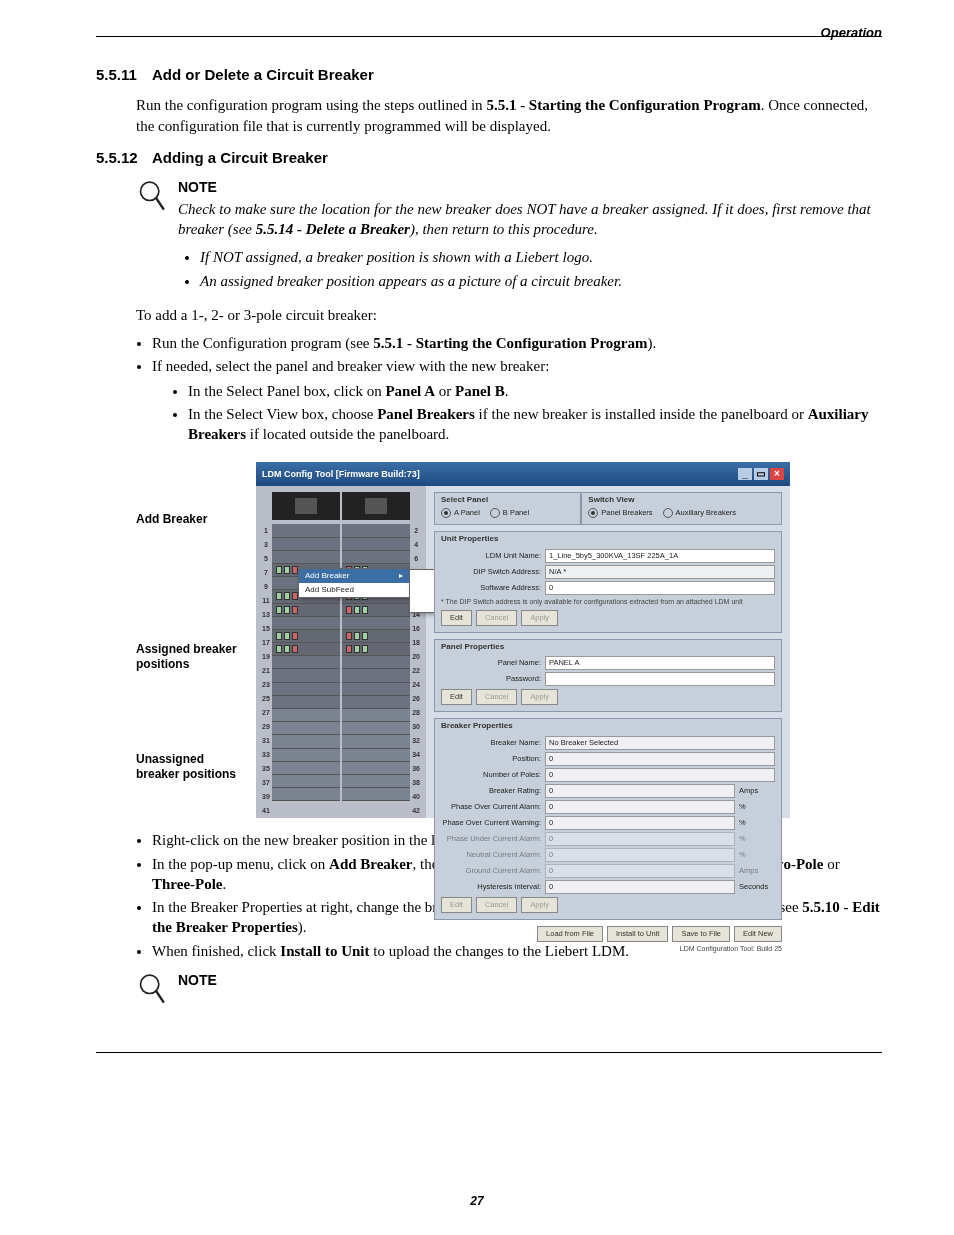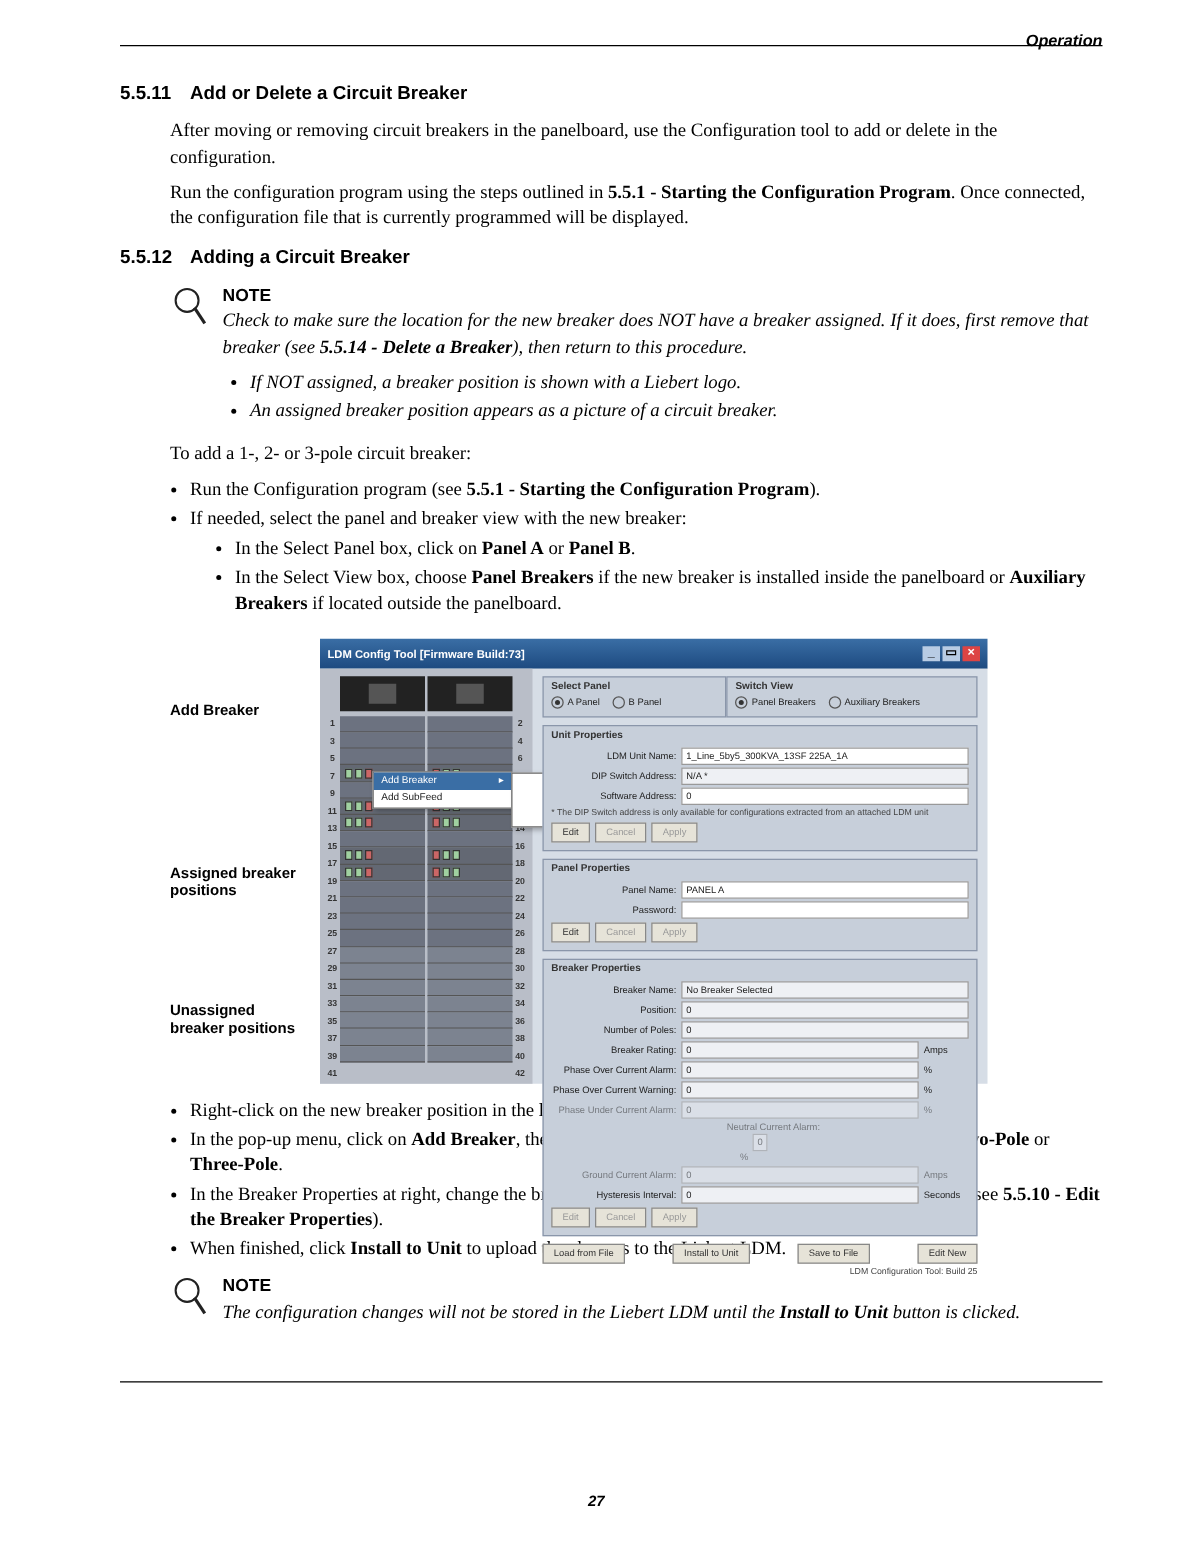--- a/index.html
+++ b/index.html
@@ -187,39 +187,38 @@
   .sbtn {
     background: #e6e3d8;
     border: 1px solid #888;
     padding: 1px 8px;
     font-size: 7.5px;
     color: #333;
     line-height: 12px;
   }
   .sbtn.off { color: #999; }
   .hint { font-size: 7px; color: #444; margin: 2px 0; }
-  .bottom-bar { display: flex; justify-content: space-between; gap: 4px; margin-top: 4px; }
+  .bottom-bar { display: flex; justify-content: flex-end; gap: 4px; margin-top: 4px; }
   .footer-label { text-align: right; font-size: 7px; color: #444; margin-top: 2px; }
   .two-col { display: flex; }
 
   svg.mag { width: 34px; height: 40px; }
 </style>
 </head>
 <body>
 
 <div class="page">
   <div class="top-label">Operation</div>
   <hr class="hr-top">
 
   <div class="sec-head">
     <div class="sec-num">5.5.11</div>
     <div class="sec-title">Add or Delete a Circuit Breaker</div>
   </div>
   <div class="body-indent">
-    <p>After moving or removing circuit breakers in the panelboard, use the Configuration tool to add or delete in the configuration.</p>
     <p>
       <span>Run the configuration program using the steps outlined in </span><span class="bold">5.5.1 - Starting the Configuration Program</span><span>. Once connected, the configuration file that is currently programmed will be displayed.</span>
     </p>
   </div>
 
   <div class="sec-head">
     <div class="sec-num">5.5.12</div>
     <div class="sec-title">Adding a Circuit Breaker</div>
   </div>
 
@@ -522,21 +521,21 @@
               <div class="form-row">
                   <label>Phase Over Current Warning:</label>
                   <div class="val ro">0</div>
                   <span class="unit">%</span>
                 </div>
               <div class="form-row" style="opacity:.5;">
                   <label>Phase Under Current Alarm:</label>
                   <div class="val ro">0</div>
                   <span class="unit">%</span>
                 </div>
-              <div class="form-row" style="opacity:.5;flex-direction:column;">
+              <div class="form-row" style="opacity:.5;">
                   <label>Neutral Current Alarm:</label>
                   <div class="val ro">0</div>
                   <span class="unit">%</span>
                 </div>
               <div class="form-row" style="opacity:.5;">
                   <label>Ground Current Alarm:</label>
                   <div class="val ro">0</div>
                   <span class="unit">Amps</span>
                 </div>
               <div class="form-row">
@@ -573,21 +572,18 @@
 
   <div class="note-block">
     <div class="note-icon">
       <svg class="mag" viewBox="0 0 40 48">
         <circle cx="16" cy="16" r="11" fill="none" stroke="#222" stroke-width="2"></circle>
         <line x1="23" y1="23" x2="33" y2="38" stroke="#222" stroke-width="3"></line>
       </svg>
     </div>
     <div class="note-text">
       <div class="note-heading">NOTE</div>
-      <p class="note-body">
-        <span>The configuration changes will not be stored in the Liebert LDM until the </span><span class="bold">Install to Unit</span><span> button is clicked.</span>
-      </p>
     </div>
   </div>
 
   <hr class="hr-bot">
   <div class="page-num">27</div>
 </div>
 
 </body></html>

